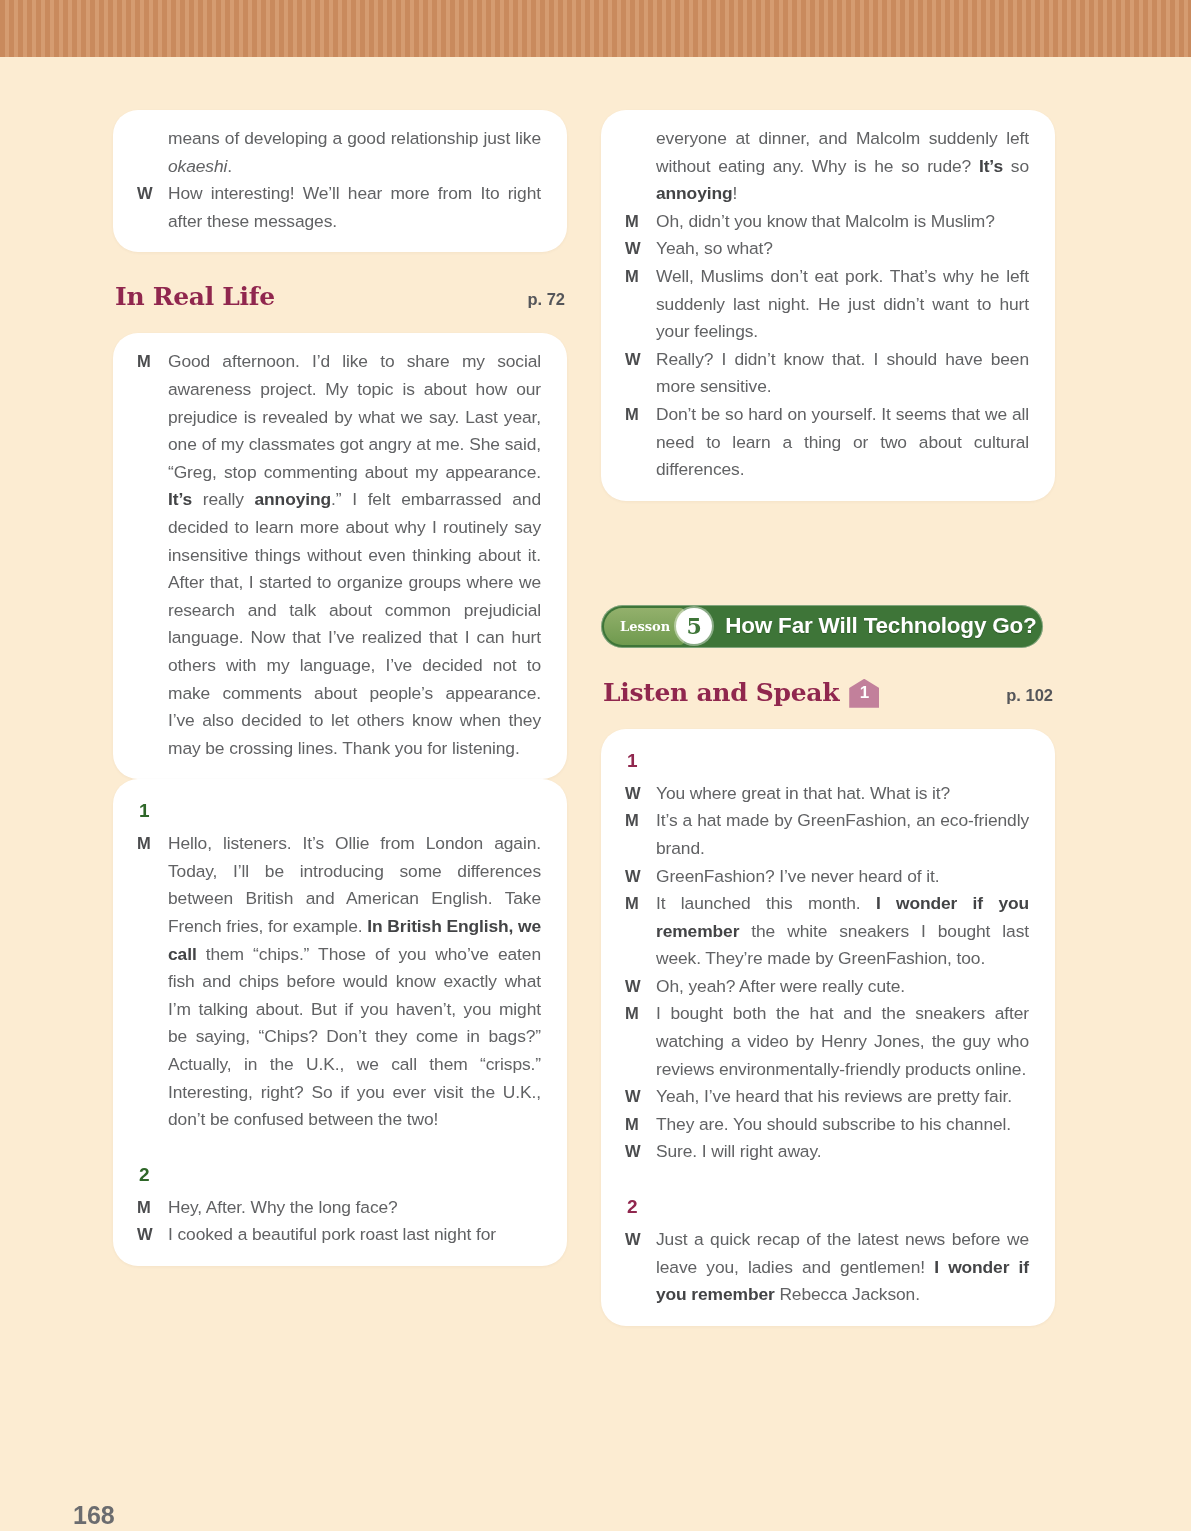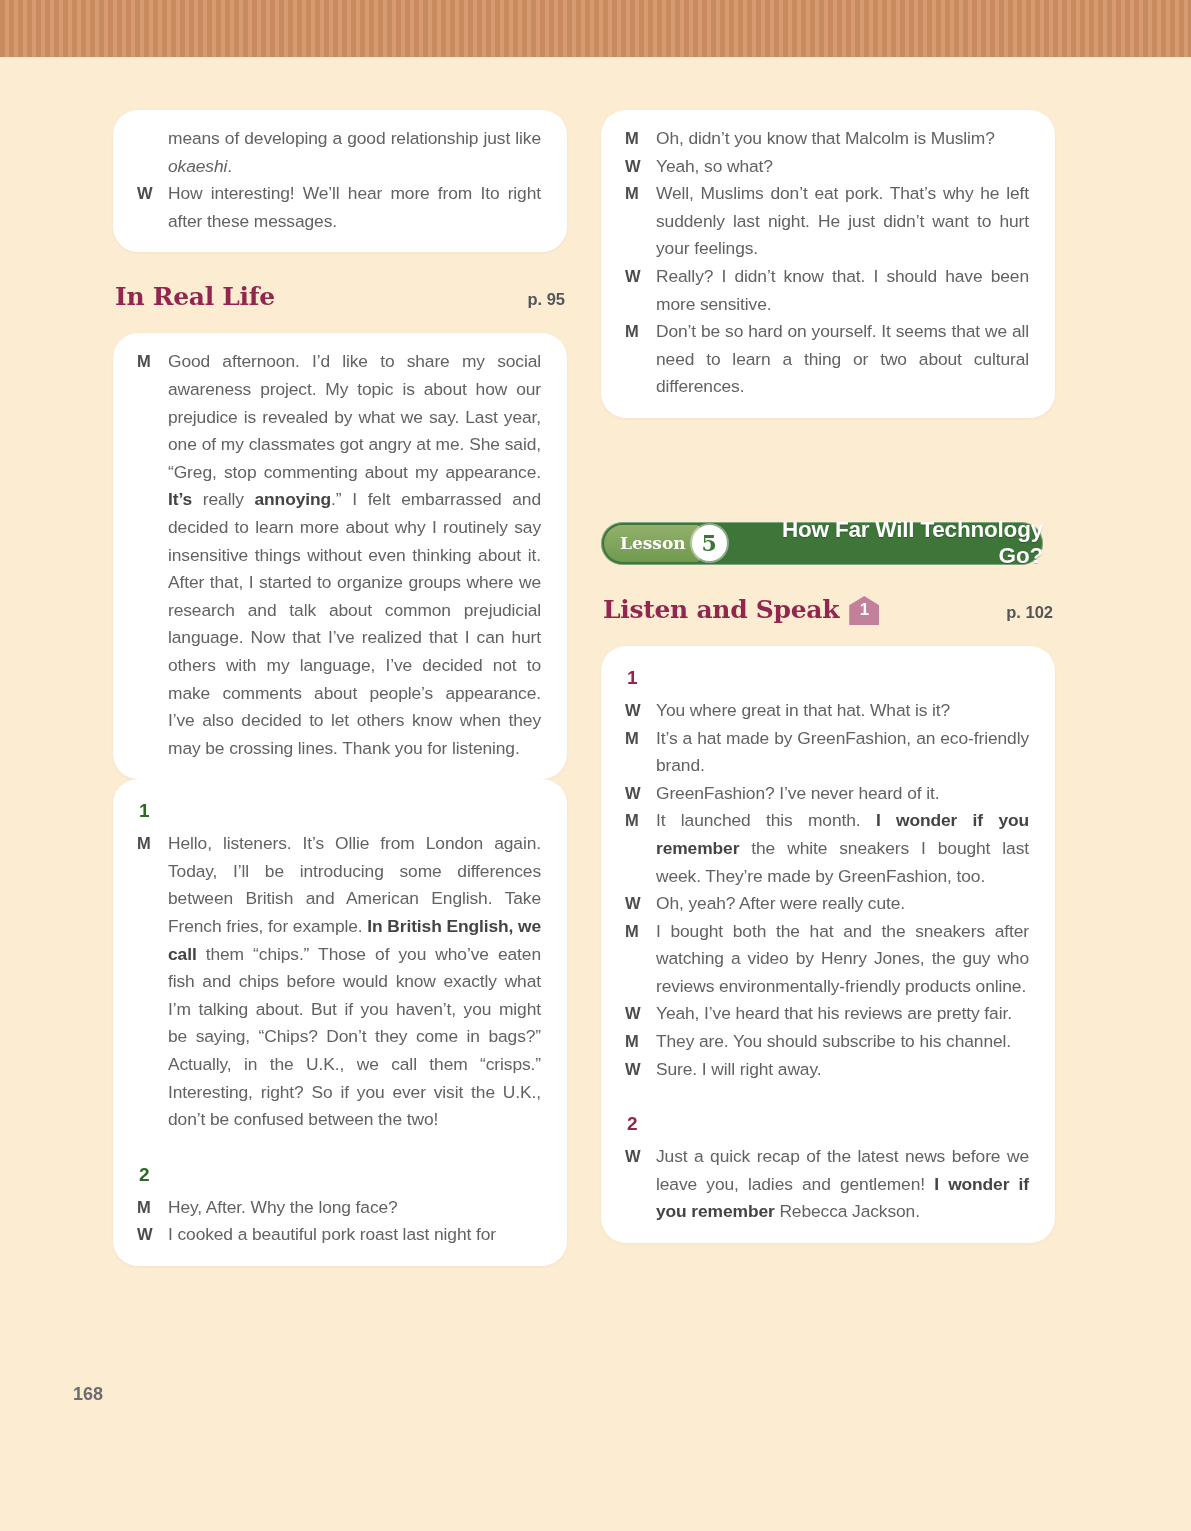--- a/index.html
+++ b/index.html
@@ -80,21 +80,21 @@
   }
   .banner-cap {
     height:37px; margin-left:3px;
     background:linear-gradient(#93b06c, #6f9a4e);
     border-radius:19px 4px 4px 19px;
     display:flex; align-items:center;
     padding:0 14px 0 16px;
   }
   .banner-cap .lesson-word {
     color:#ffffff; font-family:"DejaVu Serif", serif;
-    font-weight:700; font-size:17px;
+    font-weight:700; font-size:13px;
   }
   .banner-circle {
     width:36px; height:36px; margin-left:-8px;
     background:#ffffff; border-radius:50%;
     display:flex; align-items:center; justify-content:center;
     box-shadow:0 0 0 2px rgba(255,255,255,0.4);
     z-index:1;
   }
   .banner-circle span {
     color:#3e7538; font-weight:700; font-size:22px;
@@ -111,22 +111,22 @@
     background:#c2809b;
     clip-path:polygon(50% 0, 100% 32%, 100% 100%, 0 100%, 0 32%);
     display:flex; align-items:center; justify-content:center;
     position:relative; top:1px;
   }
   .house-badge span {
     color:#ffffff; font-weight:700; font-size:17px;
     font-family:"Liberation Sans", sans-serif;
   }
   .page-number {
-    position:absolute; left:73px; top:1384px;
-    font-weight:700; font-size:18px; color:#6b6c6f;
+    position:absolute; left:73px; top:1501px;
+    font-weight:700; font-size:25px; color:#6b6c6f;
   }
 </style>
 </head>
 <body>
 
 <div class="page">
 
   <div class="top-bar"></div>
 
   <div class="columns">
@@ -143,21 +143,21 @@
 
             <div class="line">
               <span class="spk">W</span>
               <span class="txt">How interesting! We’ll hear more from Ito right after these messages.</span>
             </div>
           </div>
       </div>
 
       <div class="section-head">
         <span class="section-title maroon">In Real Life</span>
-        <span class="page-ref">p. 95</span>
+        <span class="page-ref">p. 72</span>
       </div>
 
       <div class="card">
         <div class="dialog">
 
             <div class="line">
               <span class="spk">M</span>
               <span class="txt">Good afternoon. I’d like to share my social awareness project. My topic is about how our prejudice is revealed by what we say. Last year, one of my classmates got angry at me. She said, “Greg, stop commenting about my appearance. <b>It’s</b> really <b>annoying</b>.” I felt embarrassed and decided to learn more about why I routinely say insensitive things without even thinking about it. After that, I started to organize groups where we research and talk about common prejudicial language. Now that I’ve realized that I can hurt others with my language, I’ve decided not to make comments about people’s appearance. I’ve also decided to let others know when they may be crossing lines. Thank you for listening.</span>
             </div>
           </div>
@@ -189,20 +189,24 @@
           </div>
       </div>
 
     </div>
 
     <div class="col">
 
       <div class="card">
         <div class="dialog">
 
+            <div class="line">
+              <span class="spk"></span>
+              <span class="txt">everyone at dinner, and Malcolm suddenly left without eating any. Why is he so rude? <b>It’s</b> so <b>annoying</b>!</span>
+            </div>
 
             <div class="line">
               <span class="spk">M</span>
               <span class="txt">Oh, didn’t you know that Malcolm is Muslim?</span>
             </div>
 
             <div class="line">
               <span class="spk">W</span>
               <span class="txt">Yeah, so what?</span>
             </div>

